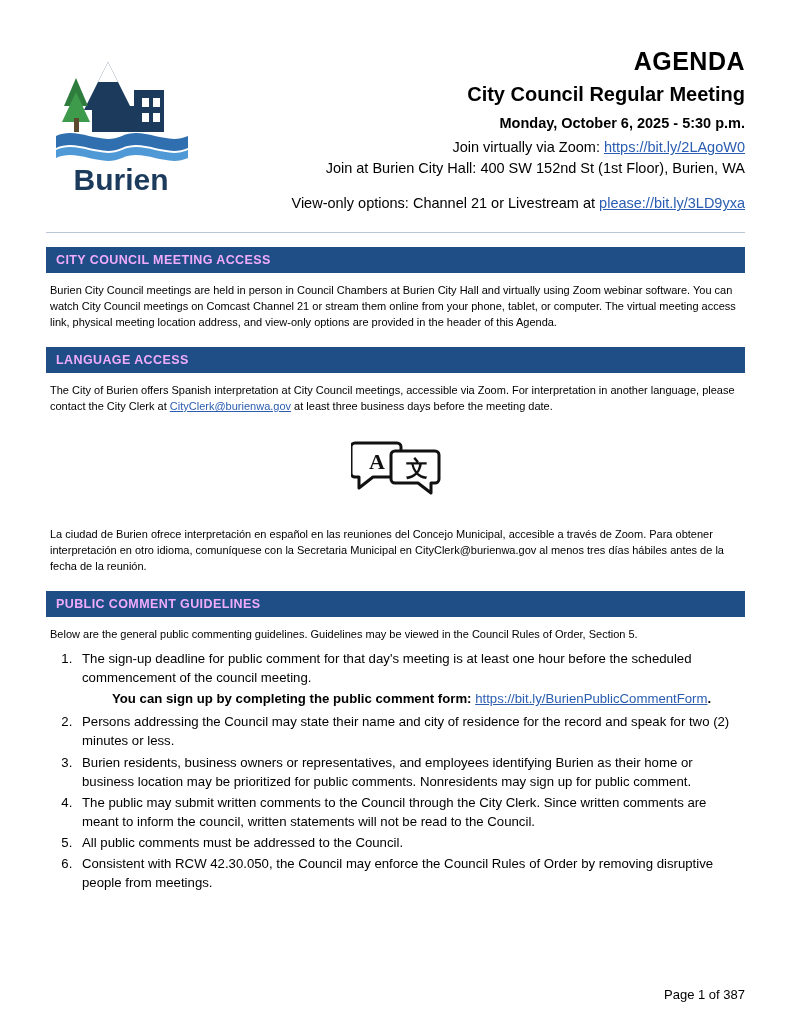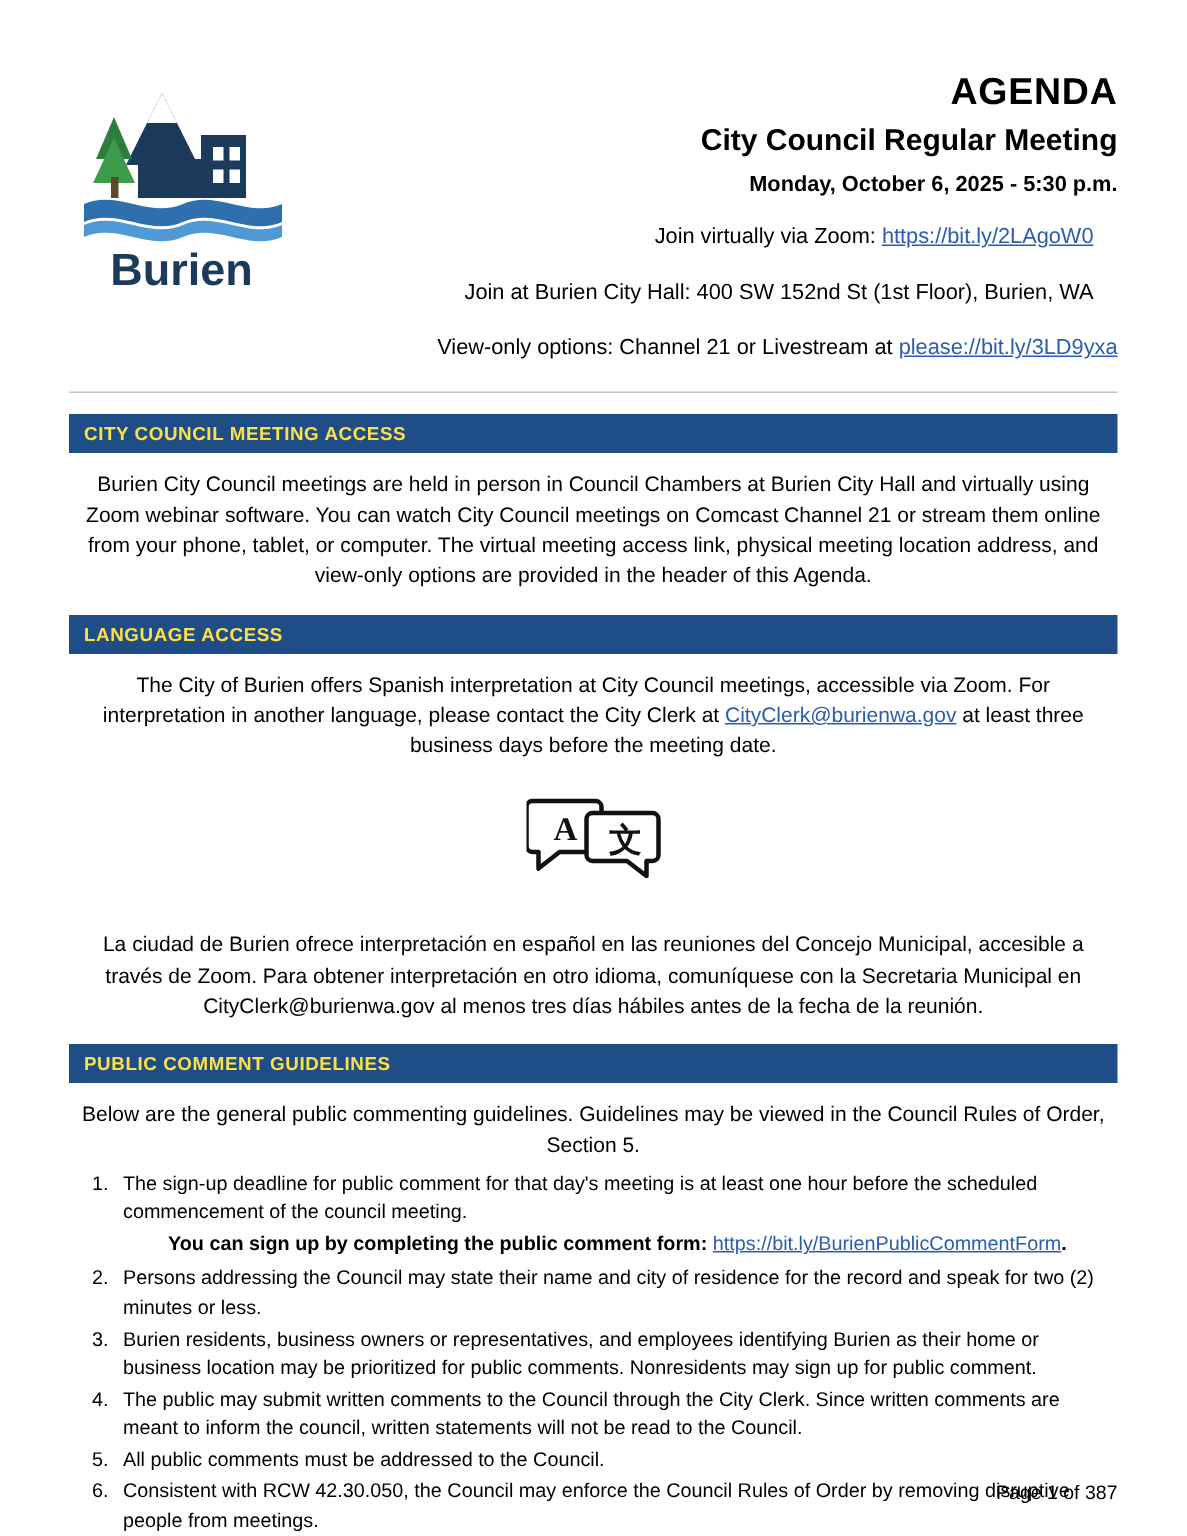--- a/index.html
+++ b/index.html
@@ -56,56 +56,56 @@
   }
   .meeting-datetime {
     font-size: 14.5px;
     font-weight: bold;
     line-height: 1.3;
     margin: 0 0 5px 0;
   }
   .join-line {
     font-size: 14.5px;
     line-height: 1.45;
-    margin: 16px;
+    margin: 0;
   }
   .viewonly {
     font-size: 14.5px;
     line-height: 1.45;
     margin: 14px 0 0 0;
   }
   .viewonly b { font-weight: normal; }
   a.link {
     color: #2a5db0;
     text-decoration: underline;
   }
   .header-rule {
     border: 0;
     border-top: 1px solid #b9c6d6;
     margin: 18px 0 0 0;
   }
 
   
   .section-bar {
     background: #1f4e87;
-    color: #fde047;
+    color: #f0abfc;
     font-size: 12.5px;
     font-weight: bold;
     letter-spacing: 0.4px;
     padding: 6px 21px 6px 10px;
     margin: 14px 0 10px 0;
   }
   .section-bar.tight { margin-top: 16px; }
 
   .body-text {
-    font-size: 14px;
+    font-size: 11px;
     line-height: 1.45;
     margin: 0 0 4px 0;
     padding: 0 4px 0 4px;
-    text-align: center;
+    text-align: left;
   }
 
   
   .icon-wrap {
     display: flex;
     justify-content: center;
     margin: 22px 0 24px 0;
   }
 
   

